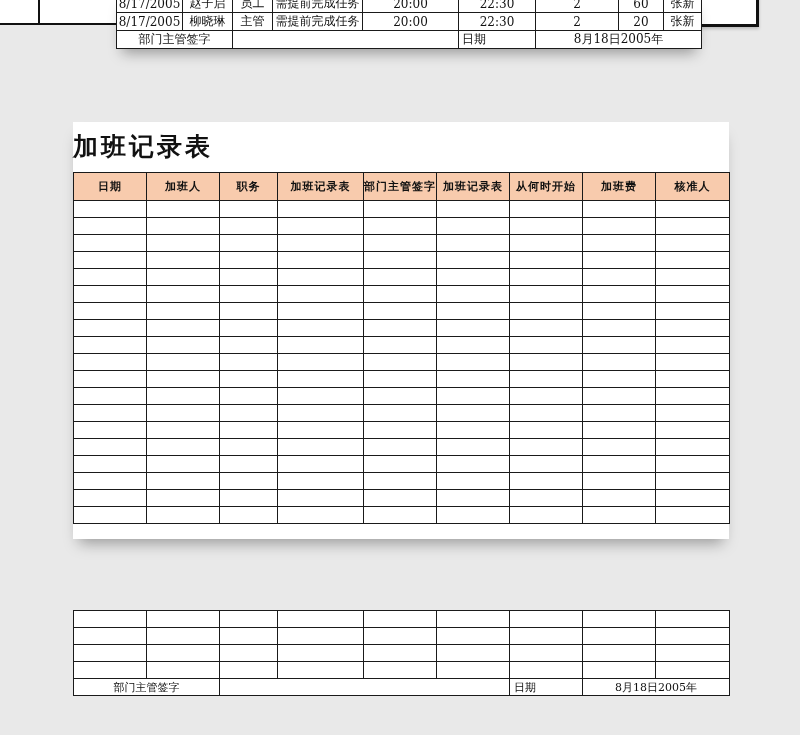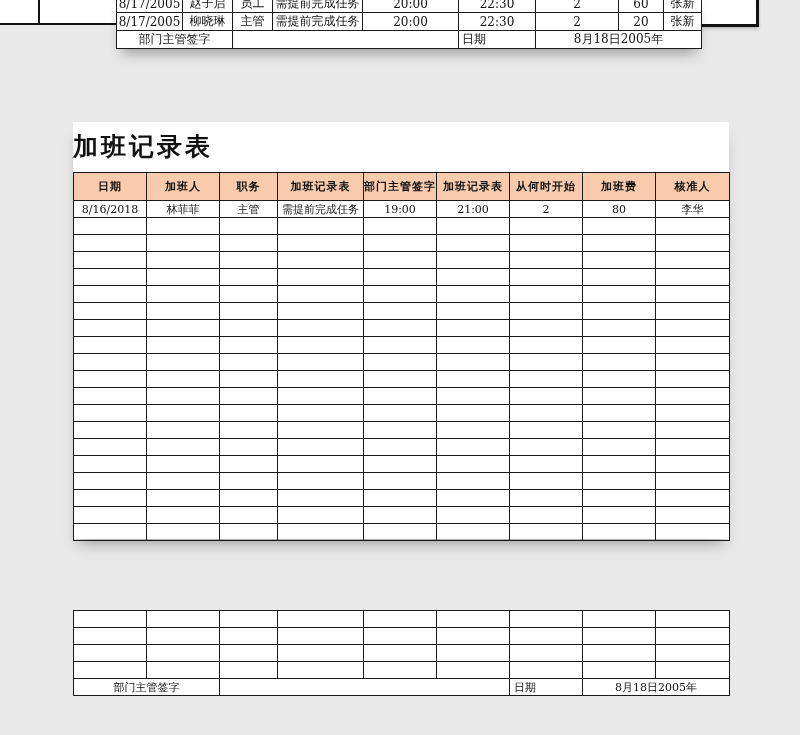--- a/index.html
+++ b/index.html
@@ -101,31 +101,20 @@
       <td>日期</td>
       <td>加班人</td>
       <td>职务</td>
       <td>加班记录表</td>
       <td>部门主管签字</td>
       <td>加班记录表</td>
       <td>从何时开始</td>
       <td>加班费</td>
       <td>核准人</td>
     </tr>
-    <tr>
-      <td>8/16/2018</td>
-      <td>林菲菲</td>
-      <td>主管</td>
-      <td>需提前完成任务</td>
-      <td>19:00</td>
-      <td>21:00</td>
-      <td>2</td>
-      <td>80</td>
-      <td>李华</td>
-    </tr>
     </tbody>
       <tbody id="main-empty">
         <tr>
           <td></td>
           <td></td>
           <td></td>
           <td></td>
           <td></td>
           <td></td>
           <td></td>

